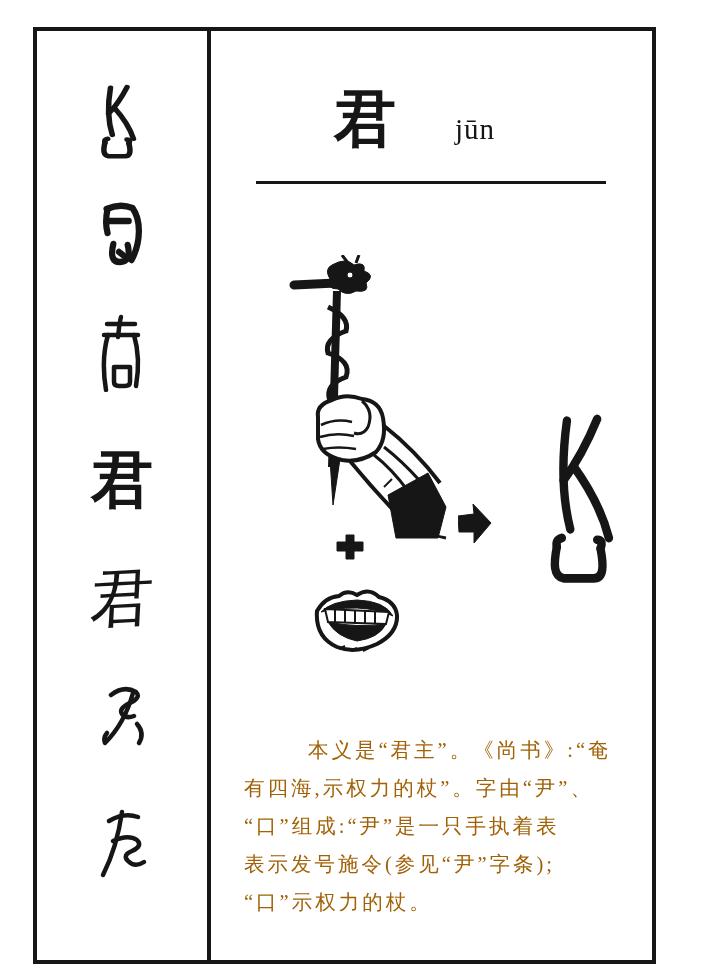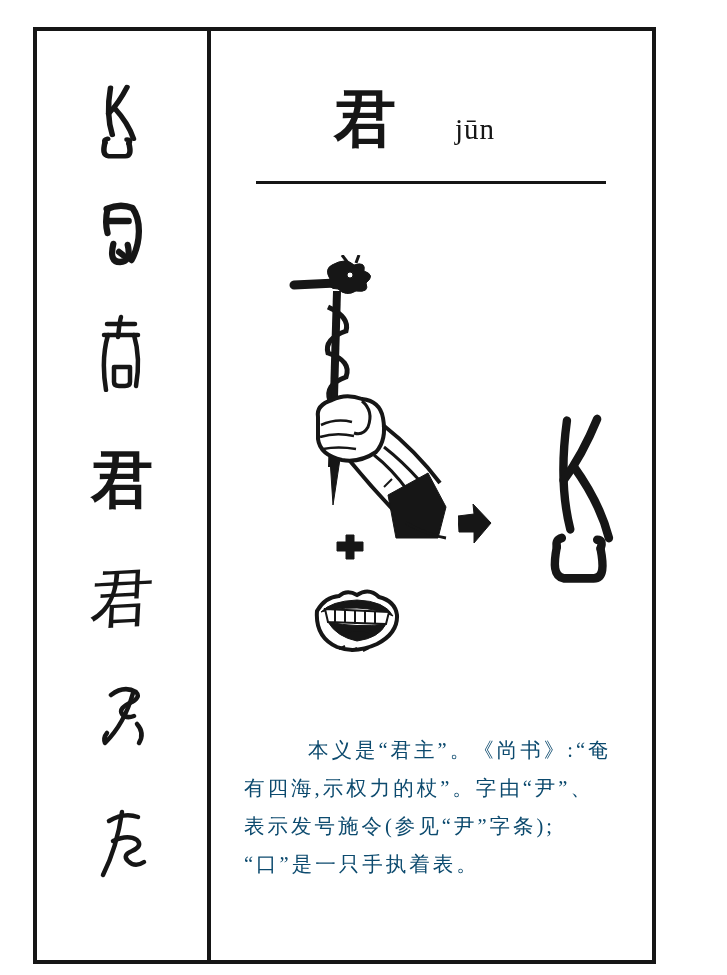--- a/index.html
+++ b/index.html
@@ -34,21 +34,21 @@
     position:absolute;left:455px;top:115px;font-size:29px;letter-spacing:1px;line-height:1;
   }
   .rule{
     position:absolute;left:256px;top:181px;width:350px;height:3px;background:#161616;
   }
   
   .art path,.art line,.art circle{stroke:#161616;}
   
   .desc{
     position:absolute;left:244px;top:731px;width:412px;
-    font-size:20.5px;line-height:38px;letter-spacing:3px;color:#0c4a6e;
+    font-size:20.5px;line-height:38px;letter-spacing:3px;color:#a16207;
   }
   .desc .line{white-space:nowrap;}
   .desc .line.indent{padding-left:64px;}
 </style>
 </head>
 <body>
 
 <div class="frame"></div>
 <div class="divider"></div>
 
@@ -183,15 +183,16 @@
       <path d="M13,77 C11,87 11,94 17,95 L35,95 C41,95 41,88 39,78"></path>
       <path d="M13,77 Q12,73 16,72"></path>
       <path d="M39,78 Q41,73 37,73"></path>
     </g>
   </svg>
 </div>
 
 <div class="desc">
   <div class="line indent">本义是“君主”。《尚书》:“奄</div>
   <div class="line">有四海,示权力的杖”。字由“尹”、</div>
+  <div class="line">“口”组成:“尹”是一只手执着表</div>
   <div class="line">表示发号施令(参见“尹”字条);</div>
-  <div class="line">“口”是一只手执着表。</div>
+  <div class="line">“口”示权力的杖。</div>
 </div>
 
 </body></html>

